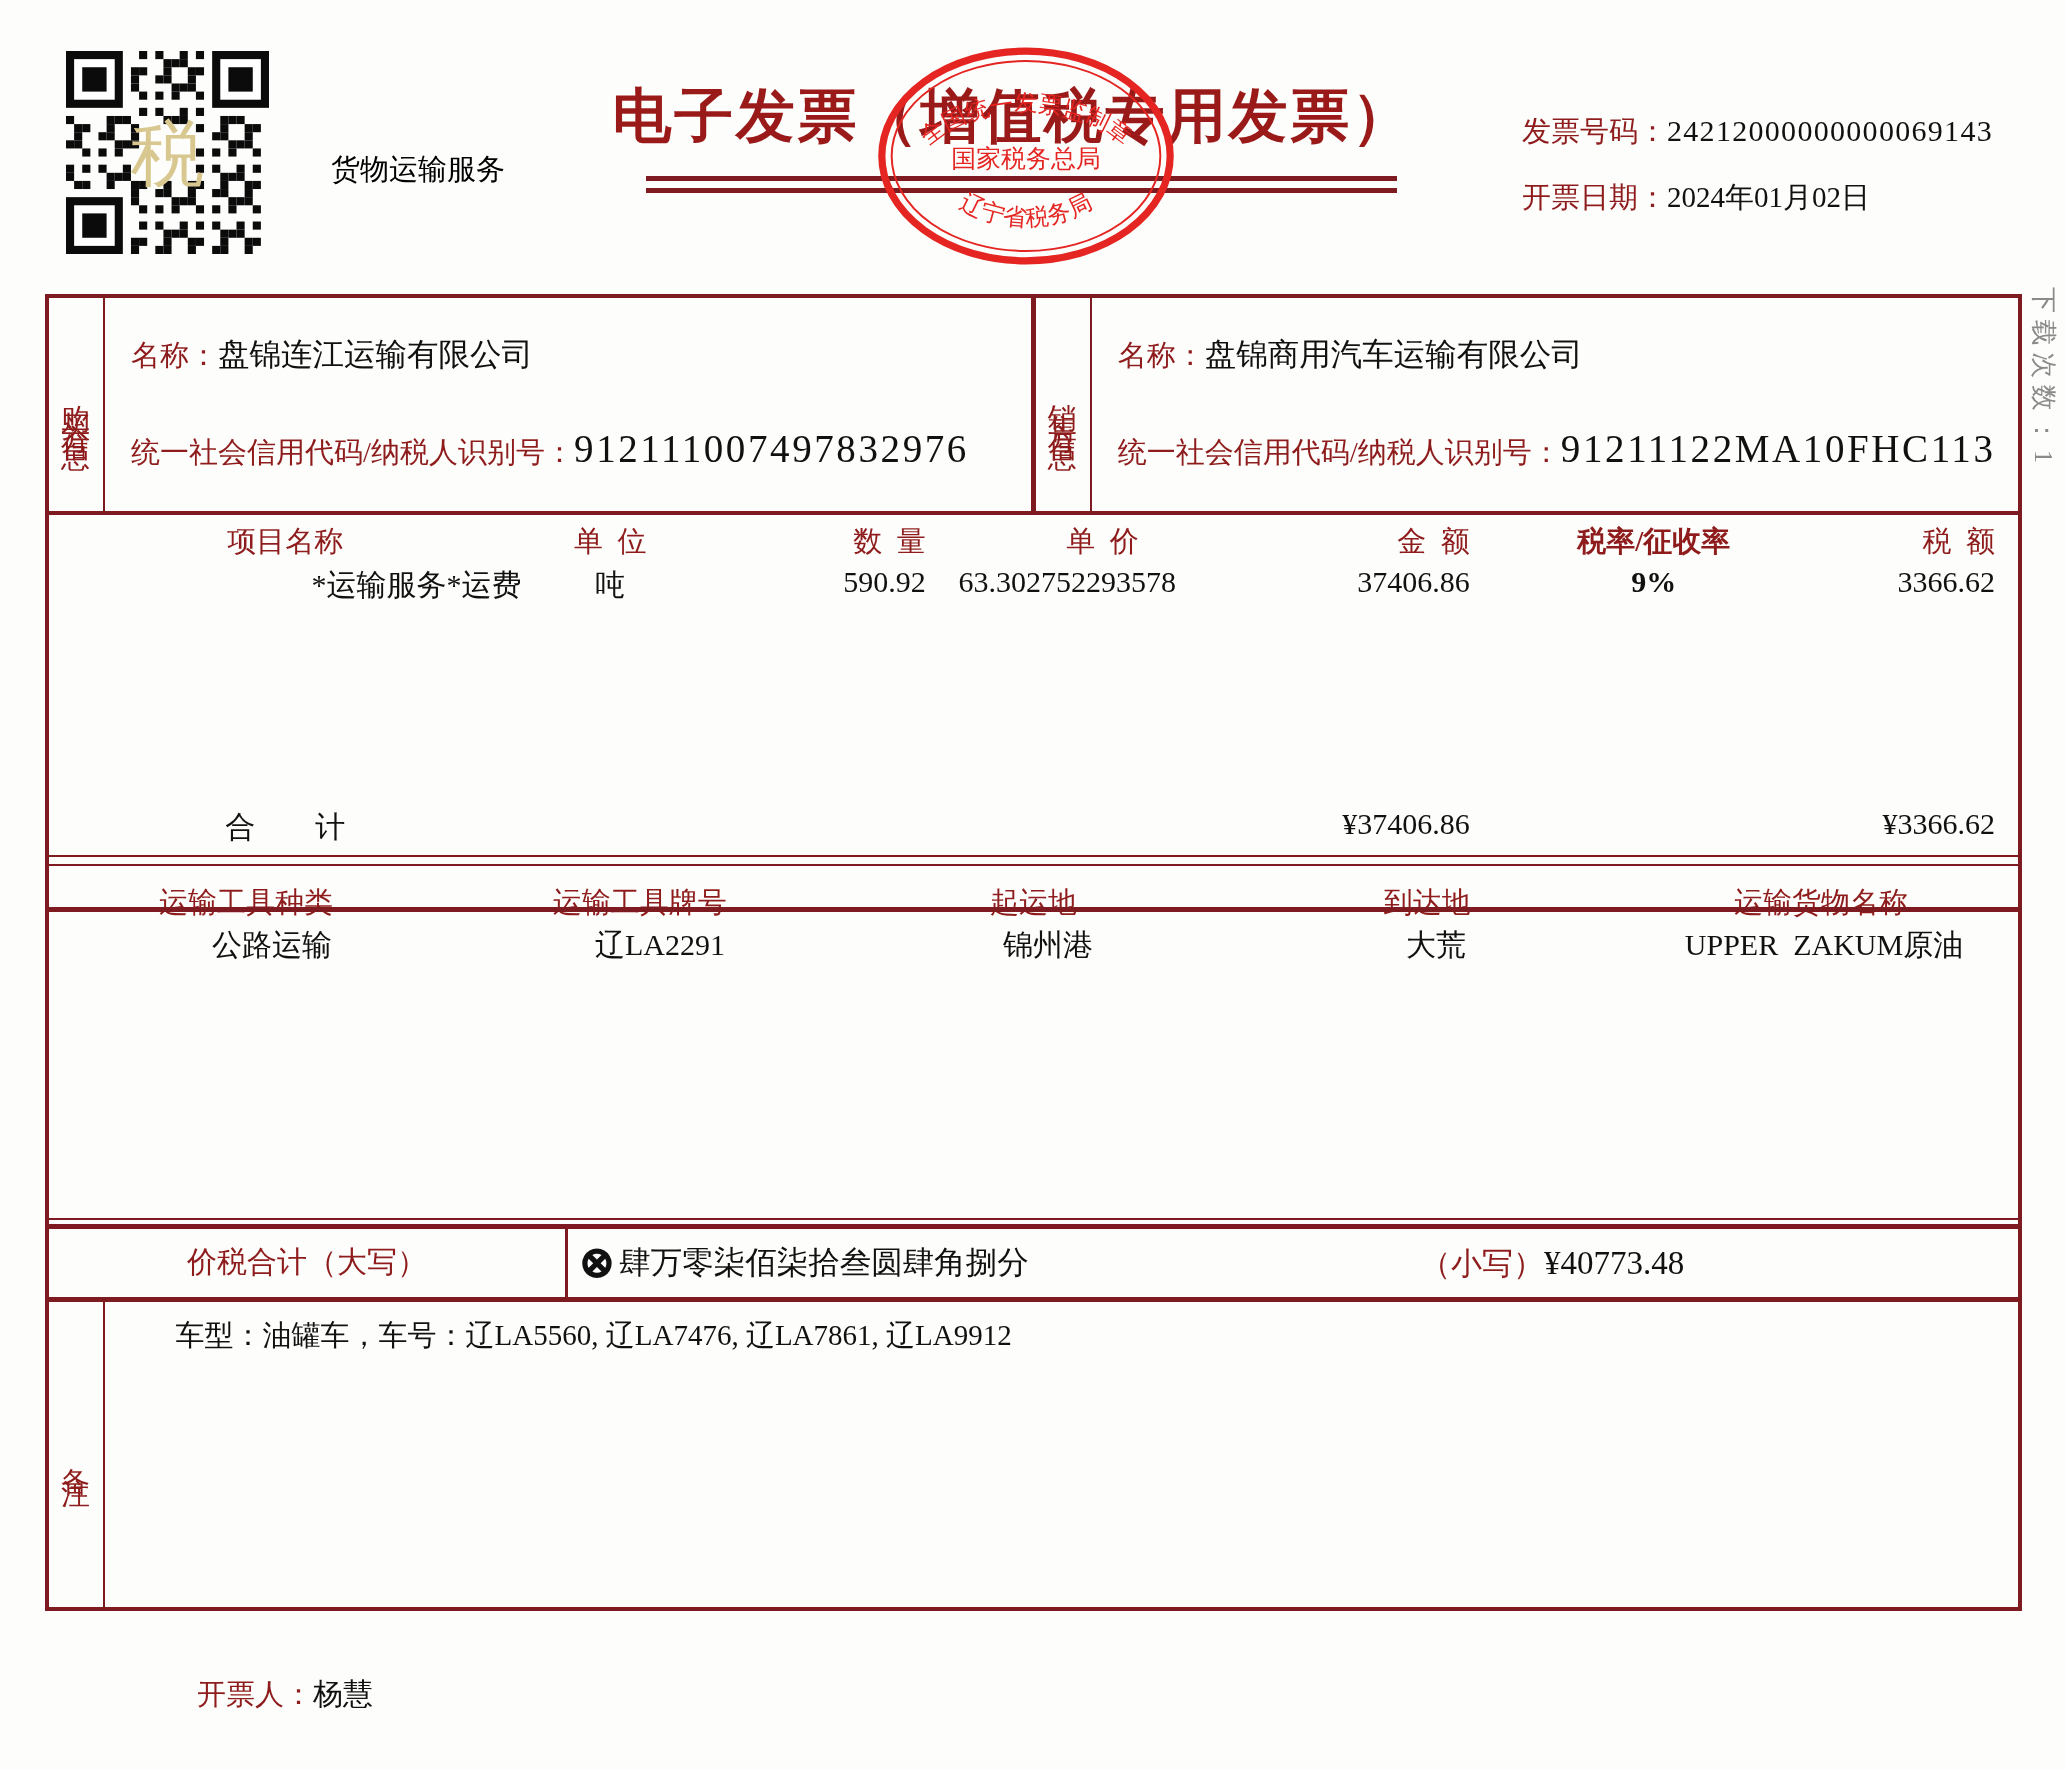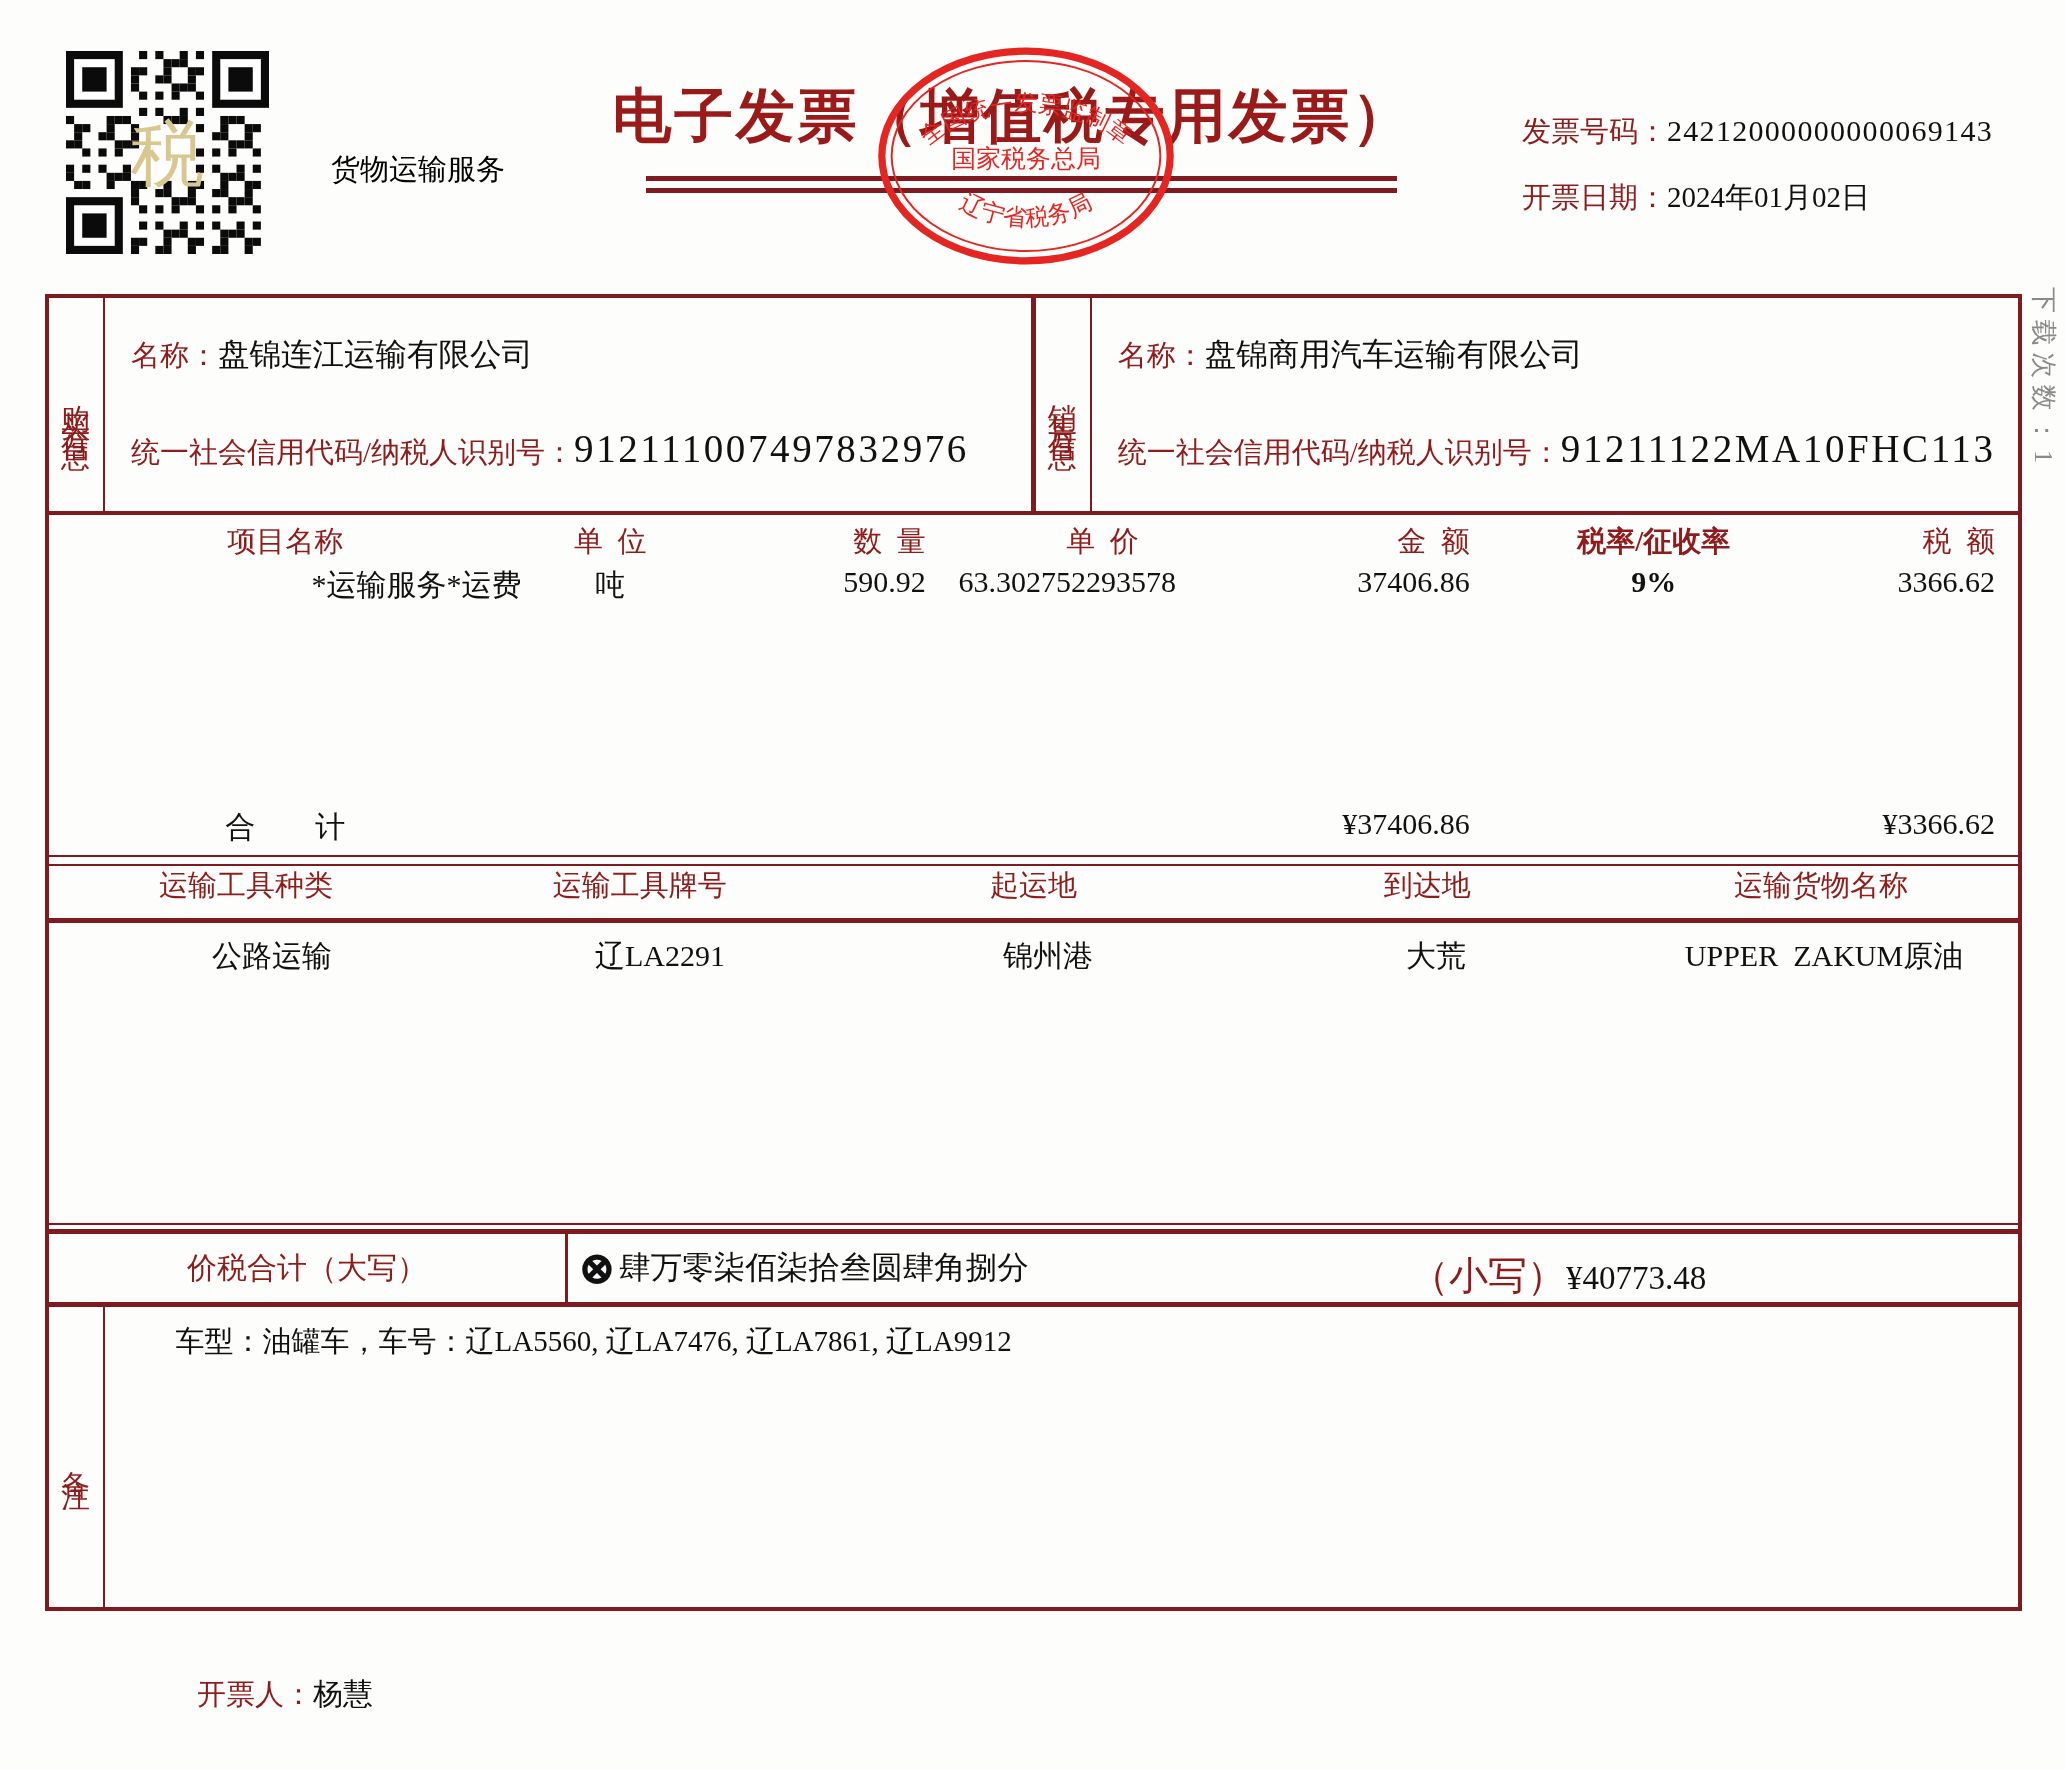--- a/index.html
+++ b/index.html
@@ -74,36 +74,36 @@
   .c-tax{text-align:right;padding-right:23px;}
 
   
   #double-rule{height:10.5px;border-top:2.6px solid var(--maroon);
                border-bottom:2.6px solid var(--maroon);flex-shrink:0;}
   #thick-rule{height:5.9px;background:var(--maroon);flex-shrink:0;}
 
   
   .tgrid{display:grid;grid-template-columns:20% 20% 20% 20% 20%;width:100%;}
   .tgrid>div{text-align:center;white-space:pre;}
-  #transport-headers{height:52px;padding-top:0;font-size:29px;color:var(--label);flex-shrink:0;}
+  #transport-headers{height:41px;padding-top:17px;font-size:29px;color:var(--label);flex-shrink:0;}
   #transport-body{flex:1;border-bottom:2.6px solid var(--maroon);}
   #transport-row{padding-top:13px;font-size:30px;padding-left:29px;}
 
   
   #summary{height:73px;margin-top:3.9px;border-top:5.2px solid var(--maroon);
            display:flex;flex-shrink:0;}
   #summary-label-cell{width:519px;flex-shrink:0;border-right:3.3px solid var(--maroon);
            display:flex;align-items:center;justify-content:center;
            font-size:30px;color:var(--label);}
   #summary-right{flex:1;position:relative;}
   #amount-words-group{position:absolute;left:9.2px;top:10.5px;display:flex;align-items:center;}
   #circled-x{font-size:47px;line-height:47px;font-weight:bold;margin-right:2.6px;}
   #amount-words{font-size:31.5px;}
   #small-group{position:absolute;left:842px;top:14.4px;white-space:nowrap;}
-  #small-label{font-size:39px;color:var(--label);}
+  #small-label{font-size:31px;color:var(--label);margin-left:10px;}
   #amount-figures{font-size:33px;}
 
   
   #remarks{flex:1;border-top:5.2px solid var(--maroon);display:flex;gap:47px;}
   #remarks-content{flex:1;padding:14.4px 0 0 23.6px;font-size:29px;}
 
   
   #issuer-line{left:197px;top:1674px;font-size:29px;}
   #issuer-line .val{font-size:30px;color:var(--ink);}
 </style>

